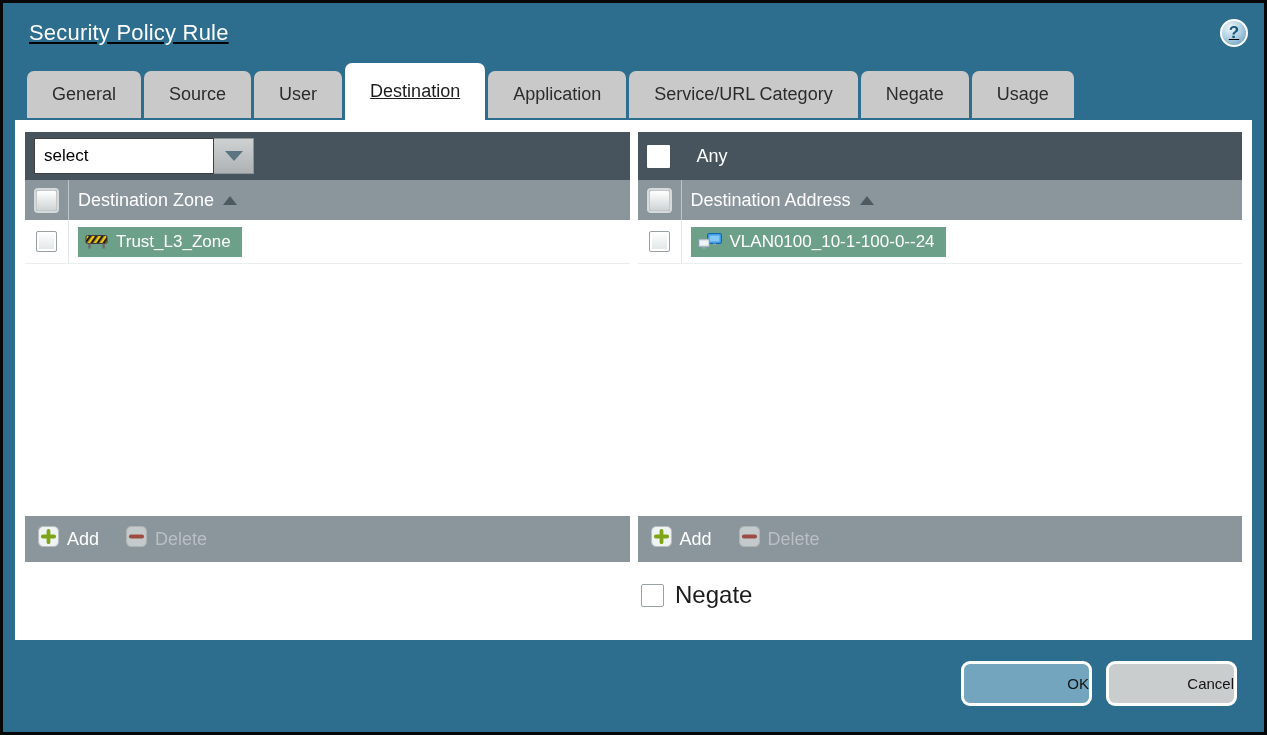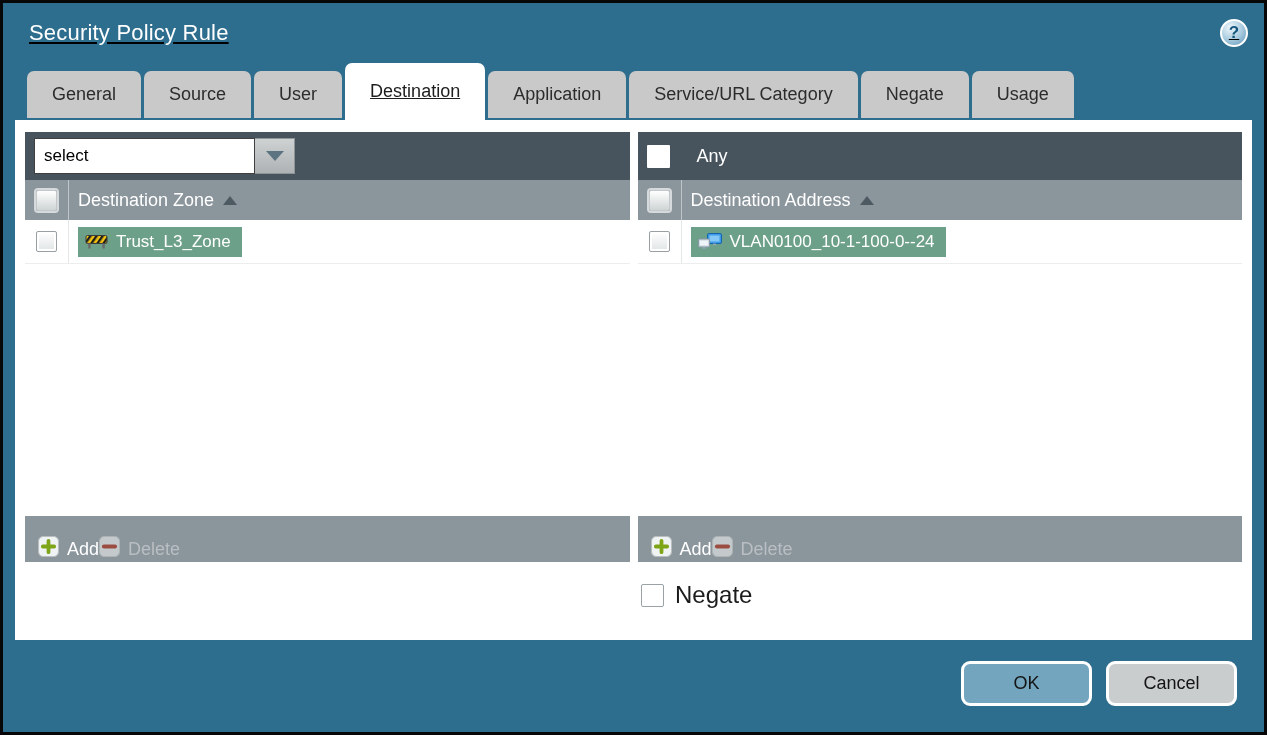--- a/index.html
+++ b/index.html
@@ -32,21 +32,21 @@
   .tab.active { background:#ffffff; height:57px; line-height:57px; margin-bottom:0; color:#1d1d1d;text-decoration:underline; }
   
   .content { margin:0 12px; height:520px; background:#ffffff; position:relative; }
   .panels { display:flex; gap:8px; padding:12px 10px 0 10px; }
   .panel { flex:1; }
   .panel-topbar {
     height:48px; background:#47545d; display:flex; align-items:center; padding:0 9px;
   }
   .selectwrap { display:flex; height:36px; }
   .selectinput {
-    width:221px; height:36px; border:1px solid #3f3f3f; font-size:17px;
+    width:180px; height:36px; border:1px solid #3f3f3f; font-size:17px;
     padding:0 9px; color:#000; font-family:"Liberation Sans", sans-serif; background:#fff;
   }
   .selectbtn {
     width:40px; height:36px; background:linear-gradient(#ced2d3,#aeb2b4);
     border:1px solid #8f9496; border-left:none; display:flex; align-items:center;
     justify-content:center; cursor:pointer;
   }
   .tri-down { width:0; height:0; border-left:9px solid transparent; border-right:9px solid transparent; border-top:10px solid #5c7482; }
   .any-label { color:#ffffff; font-size:18px; margin-left:27px; }
   .panel-header {
@@ -56,21 +56,21 @@
   .cbcell { width:44px; min-width:44px; height:100%; display:flex; align-items:center; justify-content:center; border-right:1px solid rgba(255,255,255,.45); }
   .colheader { margin-left:9px; }
   .tri-up { width:0; height:0; border-left:7px solid transparent; border-right:7px solid transparent; border-bottom:9px solid #4d5a62; margin-left:9px; }
   .panel-body { height:296px; background:#ffffff; overflow:hidden; }
   .row { height:44px; display:flex; align-items:center; border-bottom:1px solid #eceeee; }
   .row .cbcell { border-right:1px solid #e4e7e7; }
   .chip {
     margin-left:9px; background:#6da089; color:#ffffff; font-size:17px;
     height:30px; display:inline-flex; align-items:center; padding:0 11px 0 7px; gap:8px;
   }
-  .panel-footer { height:46px; background:#8b959c; display:flex; align-items:flex-end; padding:0 13px; }
+  .panel-footer { height:46px; background:#8b959c; display:flex; align-items:center; padding:0 13px; gap:27px; }
   .footbtn { display:flex; align-items:center; gap:8px; font-size:18px; color:#ffffff; cursor:pointer; }
   .footbtn.disabled { color:#b9bfc2; cursor:default; }
   
   .cb { display:inline-block; }
   .cb-light {
     width:21px; height:21px; border:1px solid #c3c9cb; border-radius:2px;
     background:linear-gradient(#ffffff,#cfd4d5);
     box-shadow:0 0 0 2px rgba(255,255,255,.65); cursor:pointer;
   }
   .cb-row {
@@ -78,21 +78,21 @@
     background:linear-gradient(#ffffff,#e0e4e5);
     box-shadow:inset 0 0 0 2px #ffffff; cursor:pointer;
   }
   .cb-any { width:23px; height:23px; background:#ffffff; border-radius:1px; cursor:pointer; }
   .negate-row { position:absolute; left:626px; top:461px; display:flex; align-items:center; gap:11px; font-size:24px; color:#1b1b1b; }
   .cb-negate { width:23px; height:23px; border:1px solid #9aa2a6; border-radius:2px; background:#ffffff; cursor:pointer; }
   
   .footerbar { height:92px; display:flex; justify-content:flex-end; align-items:center; padding:0 27px 6px 0; gap:14px; }
   .btn {
     width:131px; height:45px; border-radius:9px; border:3px solid #ffffff;
-    font-size:18px; color:#141414; font-family:"Liberation Sans", sans-serif; cursor:pointer;
+    font-size:15px; color:#141414; font-family:"Liberation Sans", sans-serif; cursor:pointer;text-align:right;
   }
   .btn-ok { background:#73a6be; }
   .btn-cancel { background:#c9cdce; }
 </style>
 </head>
 <body>
 
 <div class="screen">
 
   <div class="titlebar">

